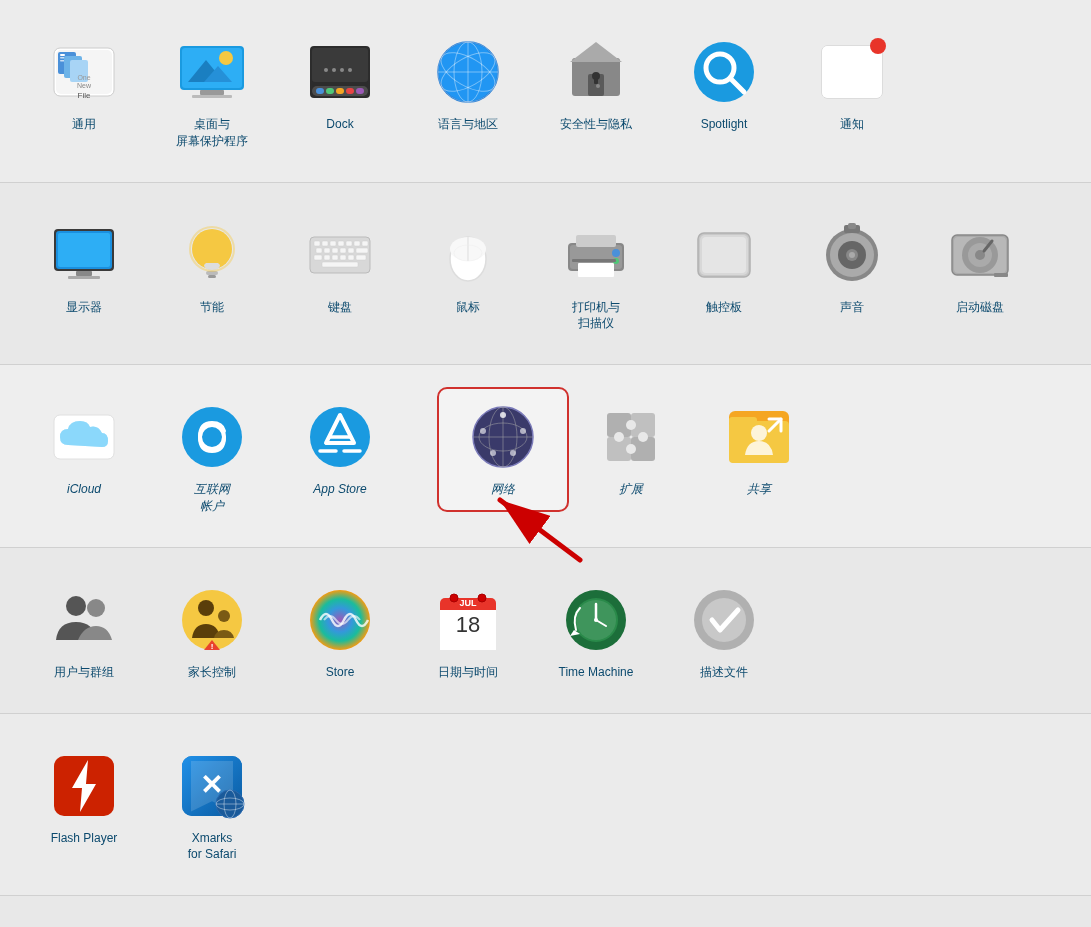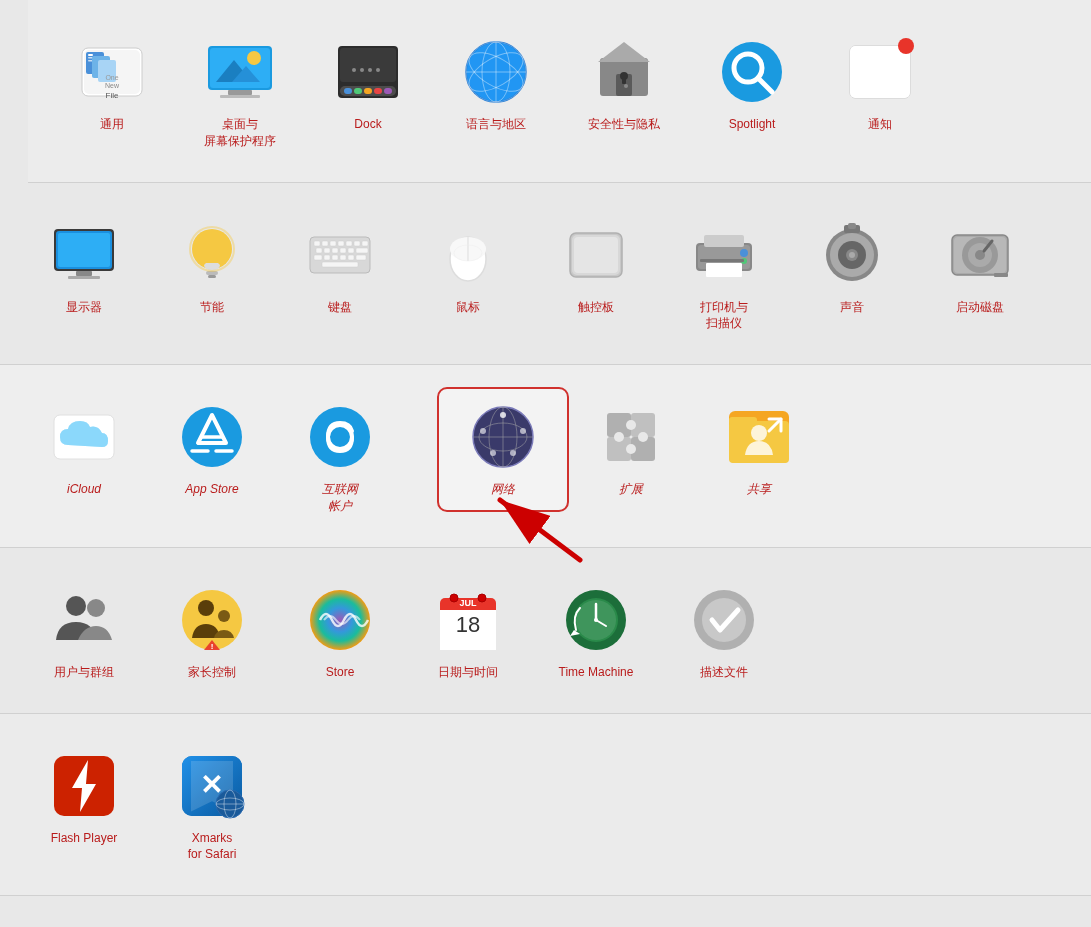--- a/index.html
+++ b/index.html
@@ -49,31 +49,31 @@
       height: 72px;
       display: flex;
       align-items: center;
       justify-content: center;
       margin-bottom: 8px;
       position: relative;
     }
 
     .label {
       font-size: 12px;
-      color: #b91c1c;
+      color: #0c4a6e;
       text-align: center;
       line-height: 1.4;
       word-break: break-all;
     }
 
     
     svg { display: block; }
 
     
-    .section-1 { background: #ececec; margin-left: 28px; }
+    .section-1 { background: #ececec; }
     .section-2 { background: #e8e8e8; }
     .section-3 { background: #eeeeee; font-style: italic; }
     .section-4 { background: #e8e8e8; }
     .section-5 { background: #ebebeb; }
 
     .badge-red {
       width: 16px; height: 16px;
       background: #e8342a;
       border-radius: 50%;
       position: absolute;
@@ -293,47 +293,47 @@
 
             <ellipse cx="34" cy="32" rx="14" ry="8" fill="none" stroke="#eee" stroke-width="1" opacity="0.5"></ellipse>
           </svg>
         </div>
         <span class="label">鼠标</span>
       </div>
 
       <div class="item">
         <div class="icon-wrap">
           <svg width="68" height="68" viewBox="0 0 68 68">
+
+            <rect x="6" y="22" width="56" height="28" rx="4" fill="#888"></rect>
+            <rect x="8" y="24" width="52" height="24" rx="3" fill="#999"></rect>
+
+            <rect x="14" y="14" width="40" height="12" rx="2" fill="#ccc"></rect>
+
+            <rect x="16" y="42" width="36" height="14" rx="1" fill="white"></rect>
+
+            <circle cx="54" cy="32" r="4" fill="#4a90d9"></circle>
+            <circle cx="54" cy="40" r="3" fill="#50c878"></circle>
+
+            <rect x="10" y="38" width="44" height="3" rx="1" fill="#777"></rect>
+          </svg>
+        </div>
+        <span class="label">打印机与<br>扫描仪</span>
+      </div>
+
+      <div class="item">
+        <div class="icon-wrap">
+          <svg width="68" height="68" viewBox="0 0 68 68">
             <rect x="8" y="12" width="52" height="44" rx="6" fill="#c8c8c8" stroke="#b0b0b0" stroke-width="1.5"></rect>
             <rect x="10" y="14" width="48" height="40" rx="5" fill="#d8d8d8"></rect>
 
             <rect x="12" y="16" width="44" height="36" rx="4" fill="#e5e5e5"></rect>
           </svg>
         </div>
         <span class="label">触控板</span>
-      </div>
-
-      <div class="item">
-        <div class="icon-wrap">
-          <svg width="68" height="68" viewBox="0 0 68 68">
-
-            <rect x="6" y="22" width="56" height="28" rx="4" fill="#888"></rect>
-            <rect x="8" y="24" width="52" height="24" rx="3" fill="#999"></rect>
-
-            <rect x="14" y="14" width="40" height="12" rx="2" fill="#ccc"></rect>
-
-            <rect x="16" y="42" width="36" height="14" rx="1" fill="white"></rect>
-
-            <circle cx="54" cy="32" r="4" fill="#4a90d9"></circle>
-            <circle cx="54" cy="40" r="3" fill="#50c878"></circle>
-
-            <rect x="10" y="38" width="44" height="3" rx="1" fill="#777"></rect>
-          </svg>
-        </div>
-        <span class="label">打印机与<br>扫描仪</span>
       </div>
 
       <div class="item">
         <div class="icon-wrap">
           <svg width="68" height="68" viewBox="0 0 68 68">
 
             <ellipse cx="34" cy="34" rx="26" ry="26" fill="#888"></ellipse>
             <ellipse cx="34" cy="34" rx="22" ry="22" fill="#aaa"></ellipse>
             <ellipse cx="34" cy="34" rx="14" ry="14" fill="#666"></ellipse>
             <ellipse cx="34" cy="34" rx="6" ry="6" fill="#888"></ellipse>
@@ -381,40 +381,40 @@
           </svg>
         </div>
         <span class="label">iCloud</span>
       </div>
 
       <div class="item">
         <div class="icon-wrap">
           <svg width="68" height="68" viewBox="0 0 68 68">
             <circle cx="34" cy="34" r="30" fill="#1a9ae0"></circle>
 
+            <circle cx="34" cy="34" r="12" fill="none" stroke="white" stroke-width="4"></circle>
+            <path d="M46,34 Q46,48 34,48 Q22,48 22,34 Q22,20 34,20 Q44,20 46,28" fill="none" stroke="white" stroke-width="4" stroke-linecap="round"></path>
+          </svg>
+        </div>
+        <span class="label">互联网<br>帐户</span>
+      </div>
+
+      <div class="item">
+        <div class="icon-wrap">
+          <svg width="68" height="68" viewBox="0 0 68 68">
+            <circle cx="34" cy="34" r="30" fill="#1a9ae0"></circle>
+
             <path d="M34,12 L20,40 L48,40 Z" fill="none" stroke="white" stroke-width="4" stroke-linejoin="round"></path>
             <line x1="24" y1="34" x2="44" y2="34" stroke="white" stroke-width="3.5"></line>
 
             <line x1="14" y1="48" x2="30" y2="48" stroke="white" stroke-width="3.5" stroke-linecap="round"></line>
             <line x1="38" y1="48" x2="54" y2="48" stroke="white" stroke-width="3.5" stroke-linecap="round"></line>
           </svg>
         </div>
         <span class="label">App Store</span>
-      </div>
-
-      <div class="item">
-        <div class="icon-wrap">
-          <svg width="68" height="68" viewBox="0 0 68 68">
-            <circle cx="34" cy="34" r="30" fill="#1a9ae0"></circle>
-
-            <circle cx="34" cy="34" r="12" fill="none" stroke="white" stroke-width="4"></circle>
-            <path d="M46,34 Q46,48 34,48 Q22,48 22,34 Q22,20 34,20 Q44,20 46,28" fill="none" stroke="white" stroke-width="4" stroke-linecap="round"></path>
-          </svg>
-        </div>
-        <span class="label">互联网<br>帐户</span>
       </div>
 
       <div class="item selected">
         <div class="icon-wrap">
           <svg width="68" height="68" viewBox="0 0 68 68">
             <circle cx="34" cy="34" r="30" fill="#3a3a6a"></circle>
             <circle cx="34" cy="34" r="30" fill="none" stroke="#7a7ab8" stroke-width="1.5"></circle>
 
             <line x1="4" y1="34" x2="64" y2="34" stroke="#aaa" stroke-width="1" opacity="0.5"></line>
             <line x1="34" y1="4" x2="34" y2="64" stroke="#aaa" stroke-width="1" opacity="0.5"></line>

